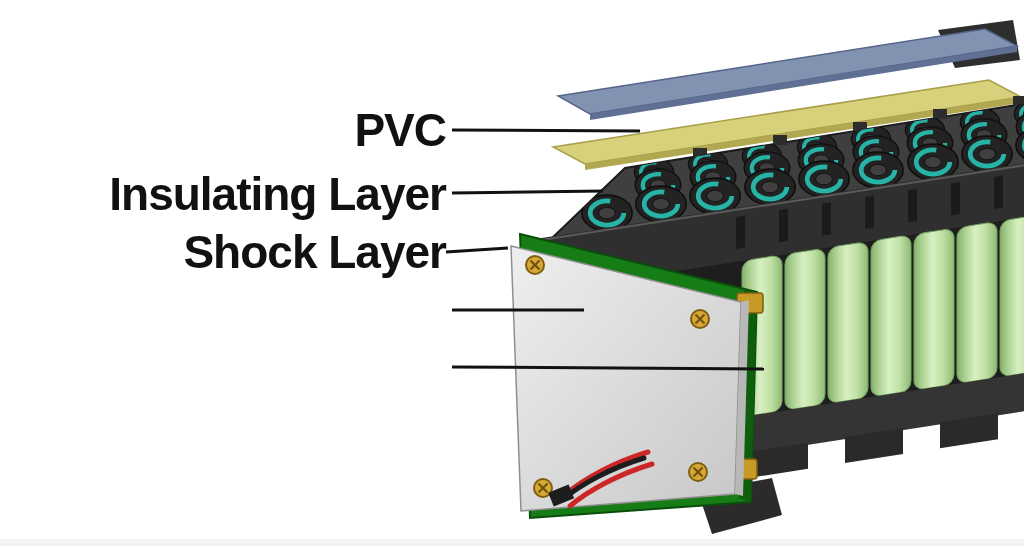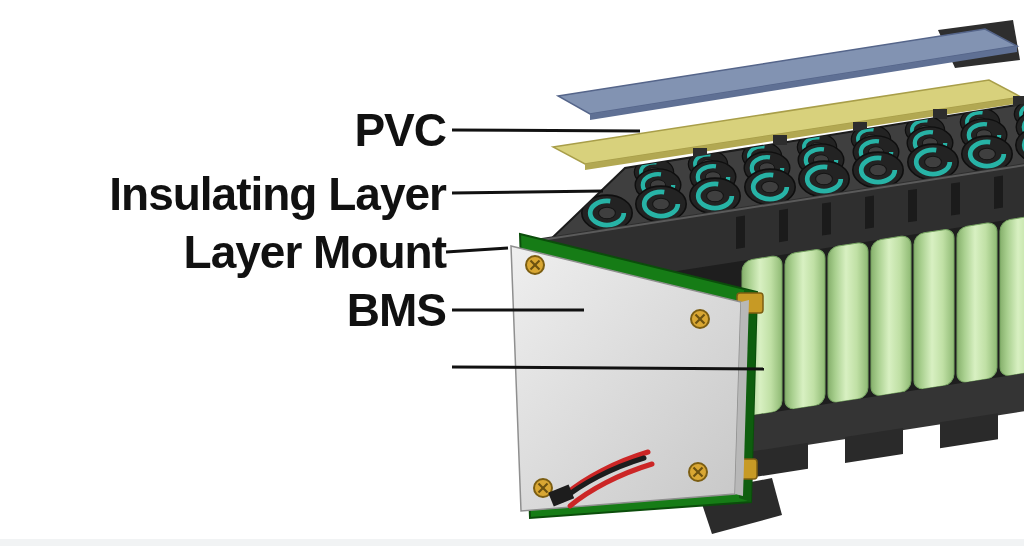--- a/index.html
+++ b/index.html
@@ -164,16 +164,15 @@
       <line x1="452" y1="130" x2="640" y2="131"></line>
       <line x1="452" y1="193" x2="603" y2="191"></line>
       <line x1="446" y1="252" x2="508" y2="248"></line>
       <line x1="452" y1="310" x2="584" y2="310"></line>
       <line x1="452" y1="367" x2="764" y2="369"></line>
     </g>
   </svg>
 
   <div class="label label-insulating">Insulating Layer</div>
   <div class="label label-pvc">PVC</div>
-  <div class="label label-shock">Layer Mount</div>
-  <div class="label label-bms">BMS</div>
+  <div class="label label-shock">Shock Layer</div>
 
 </div>
 
 </body></html>

